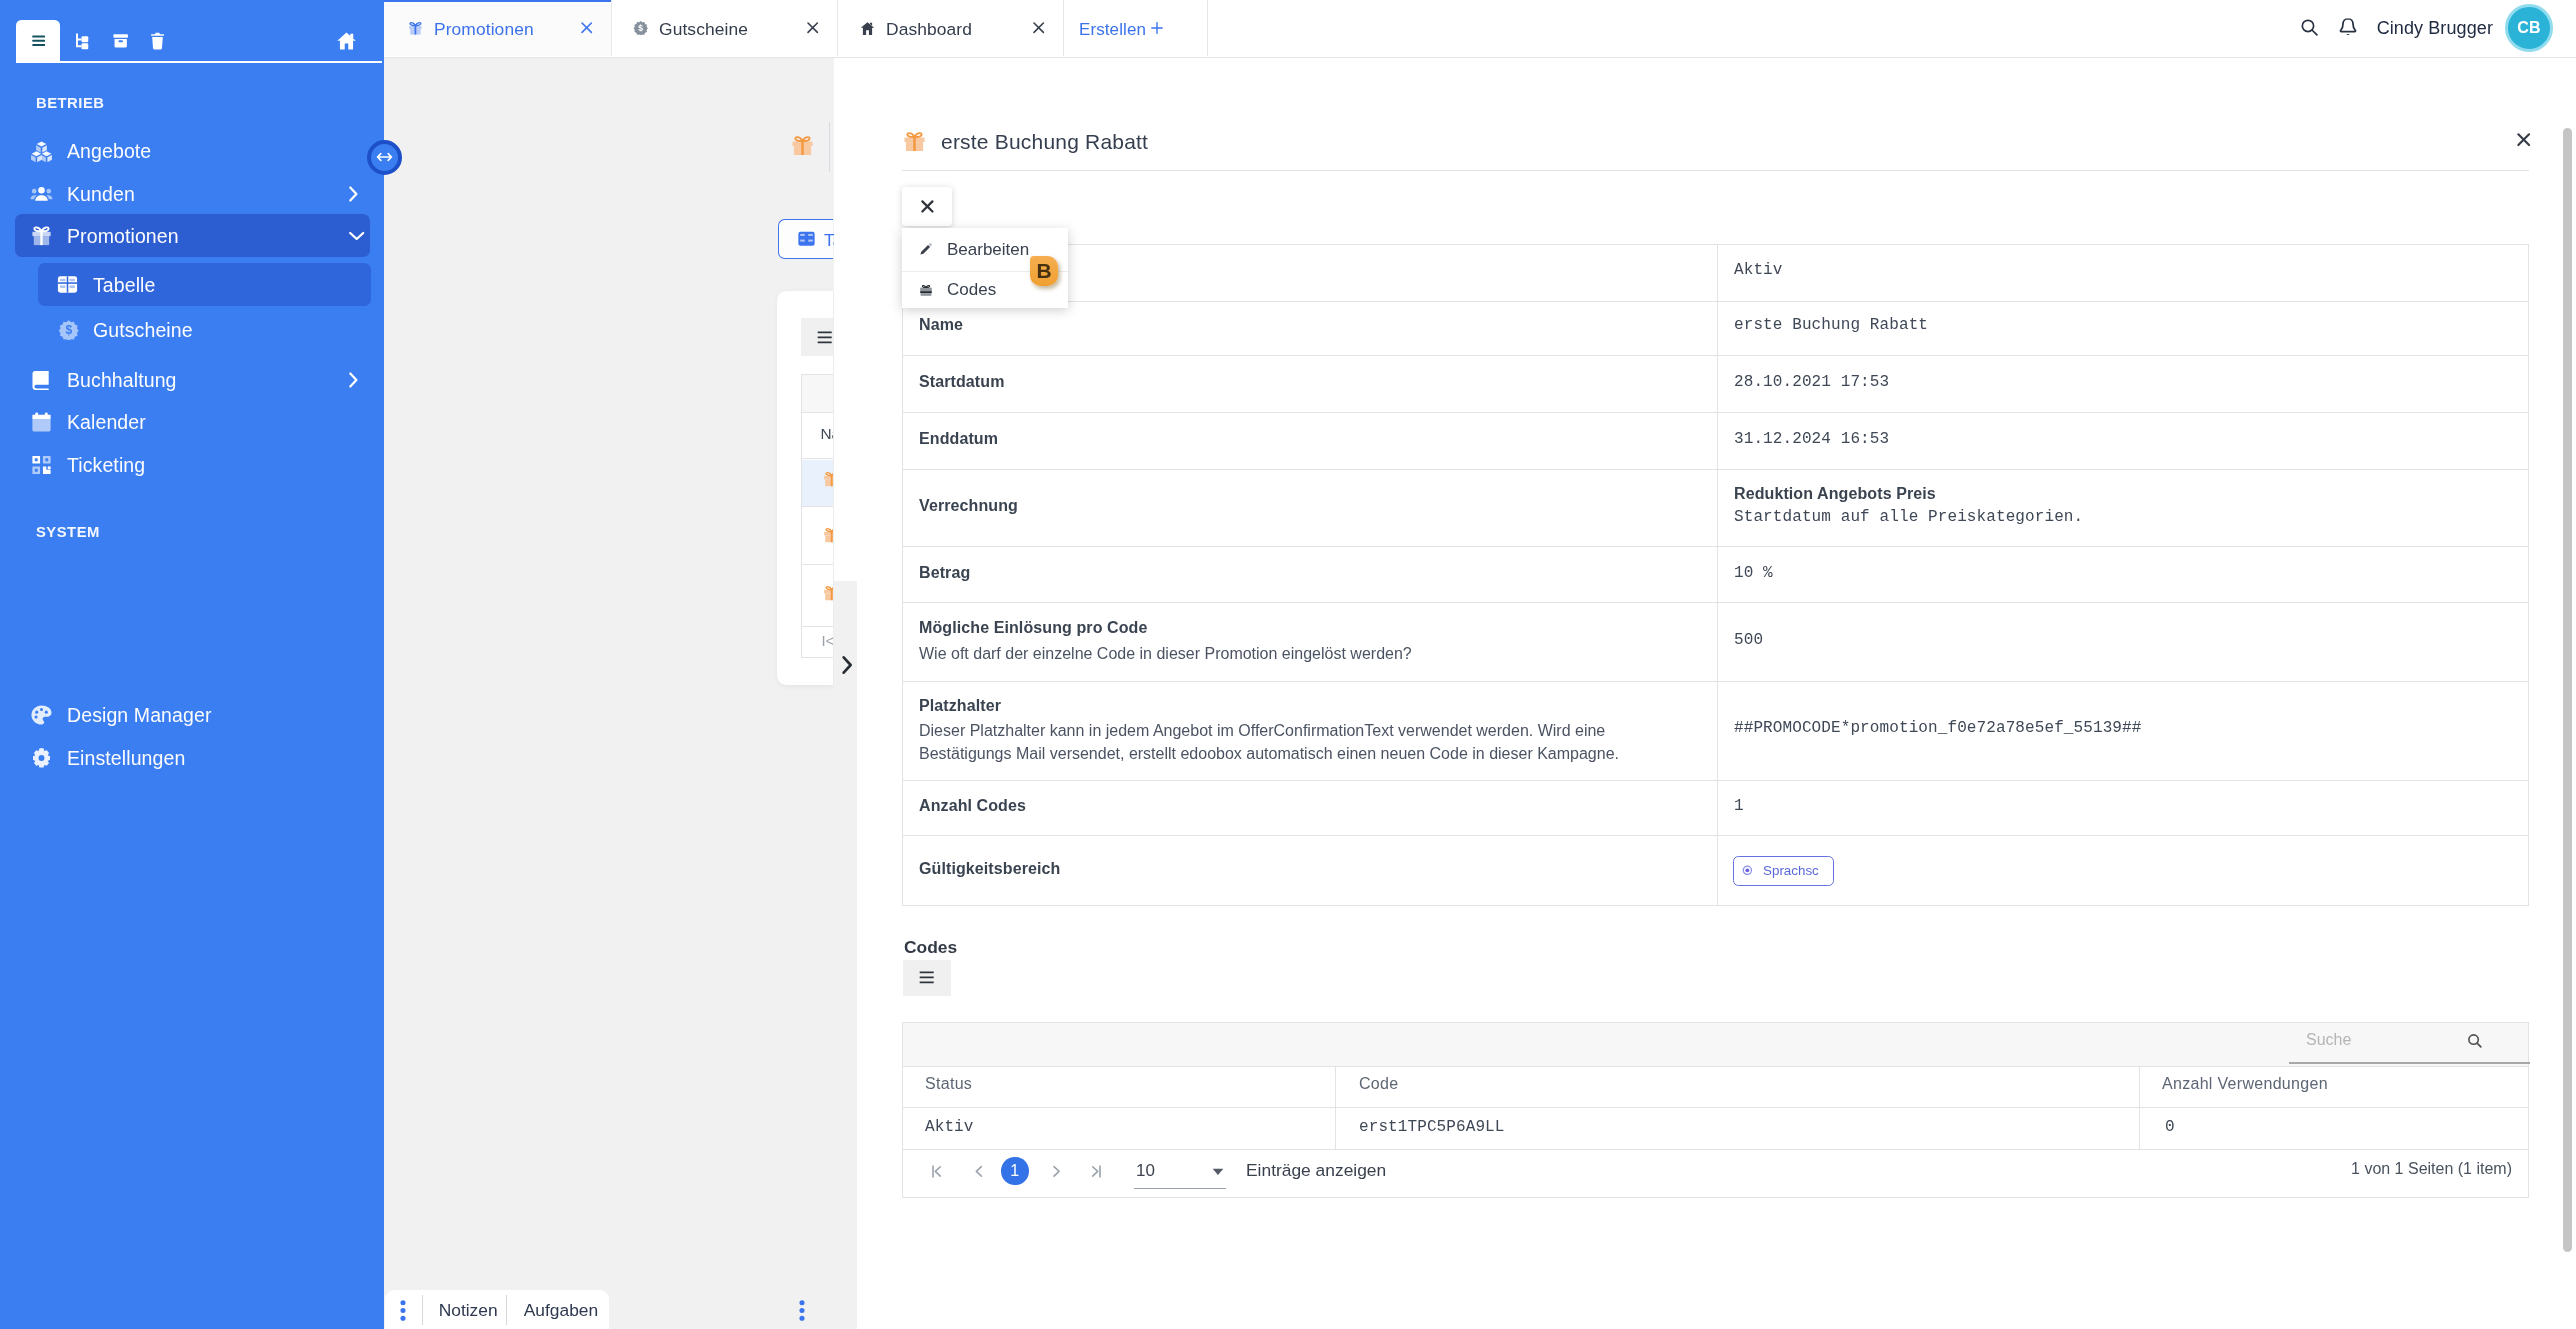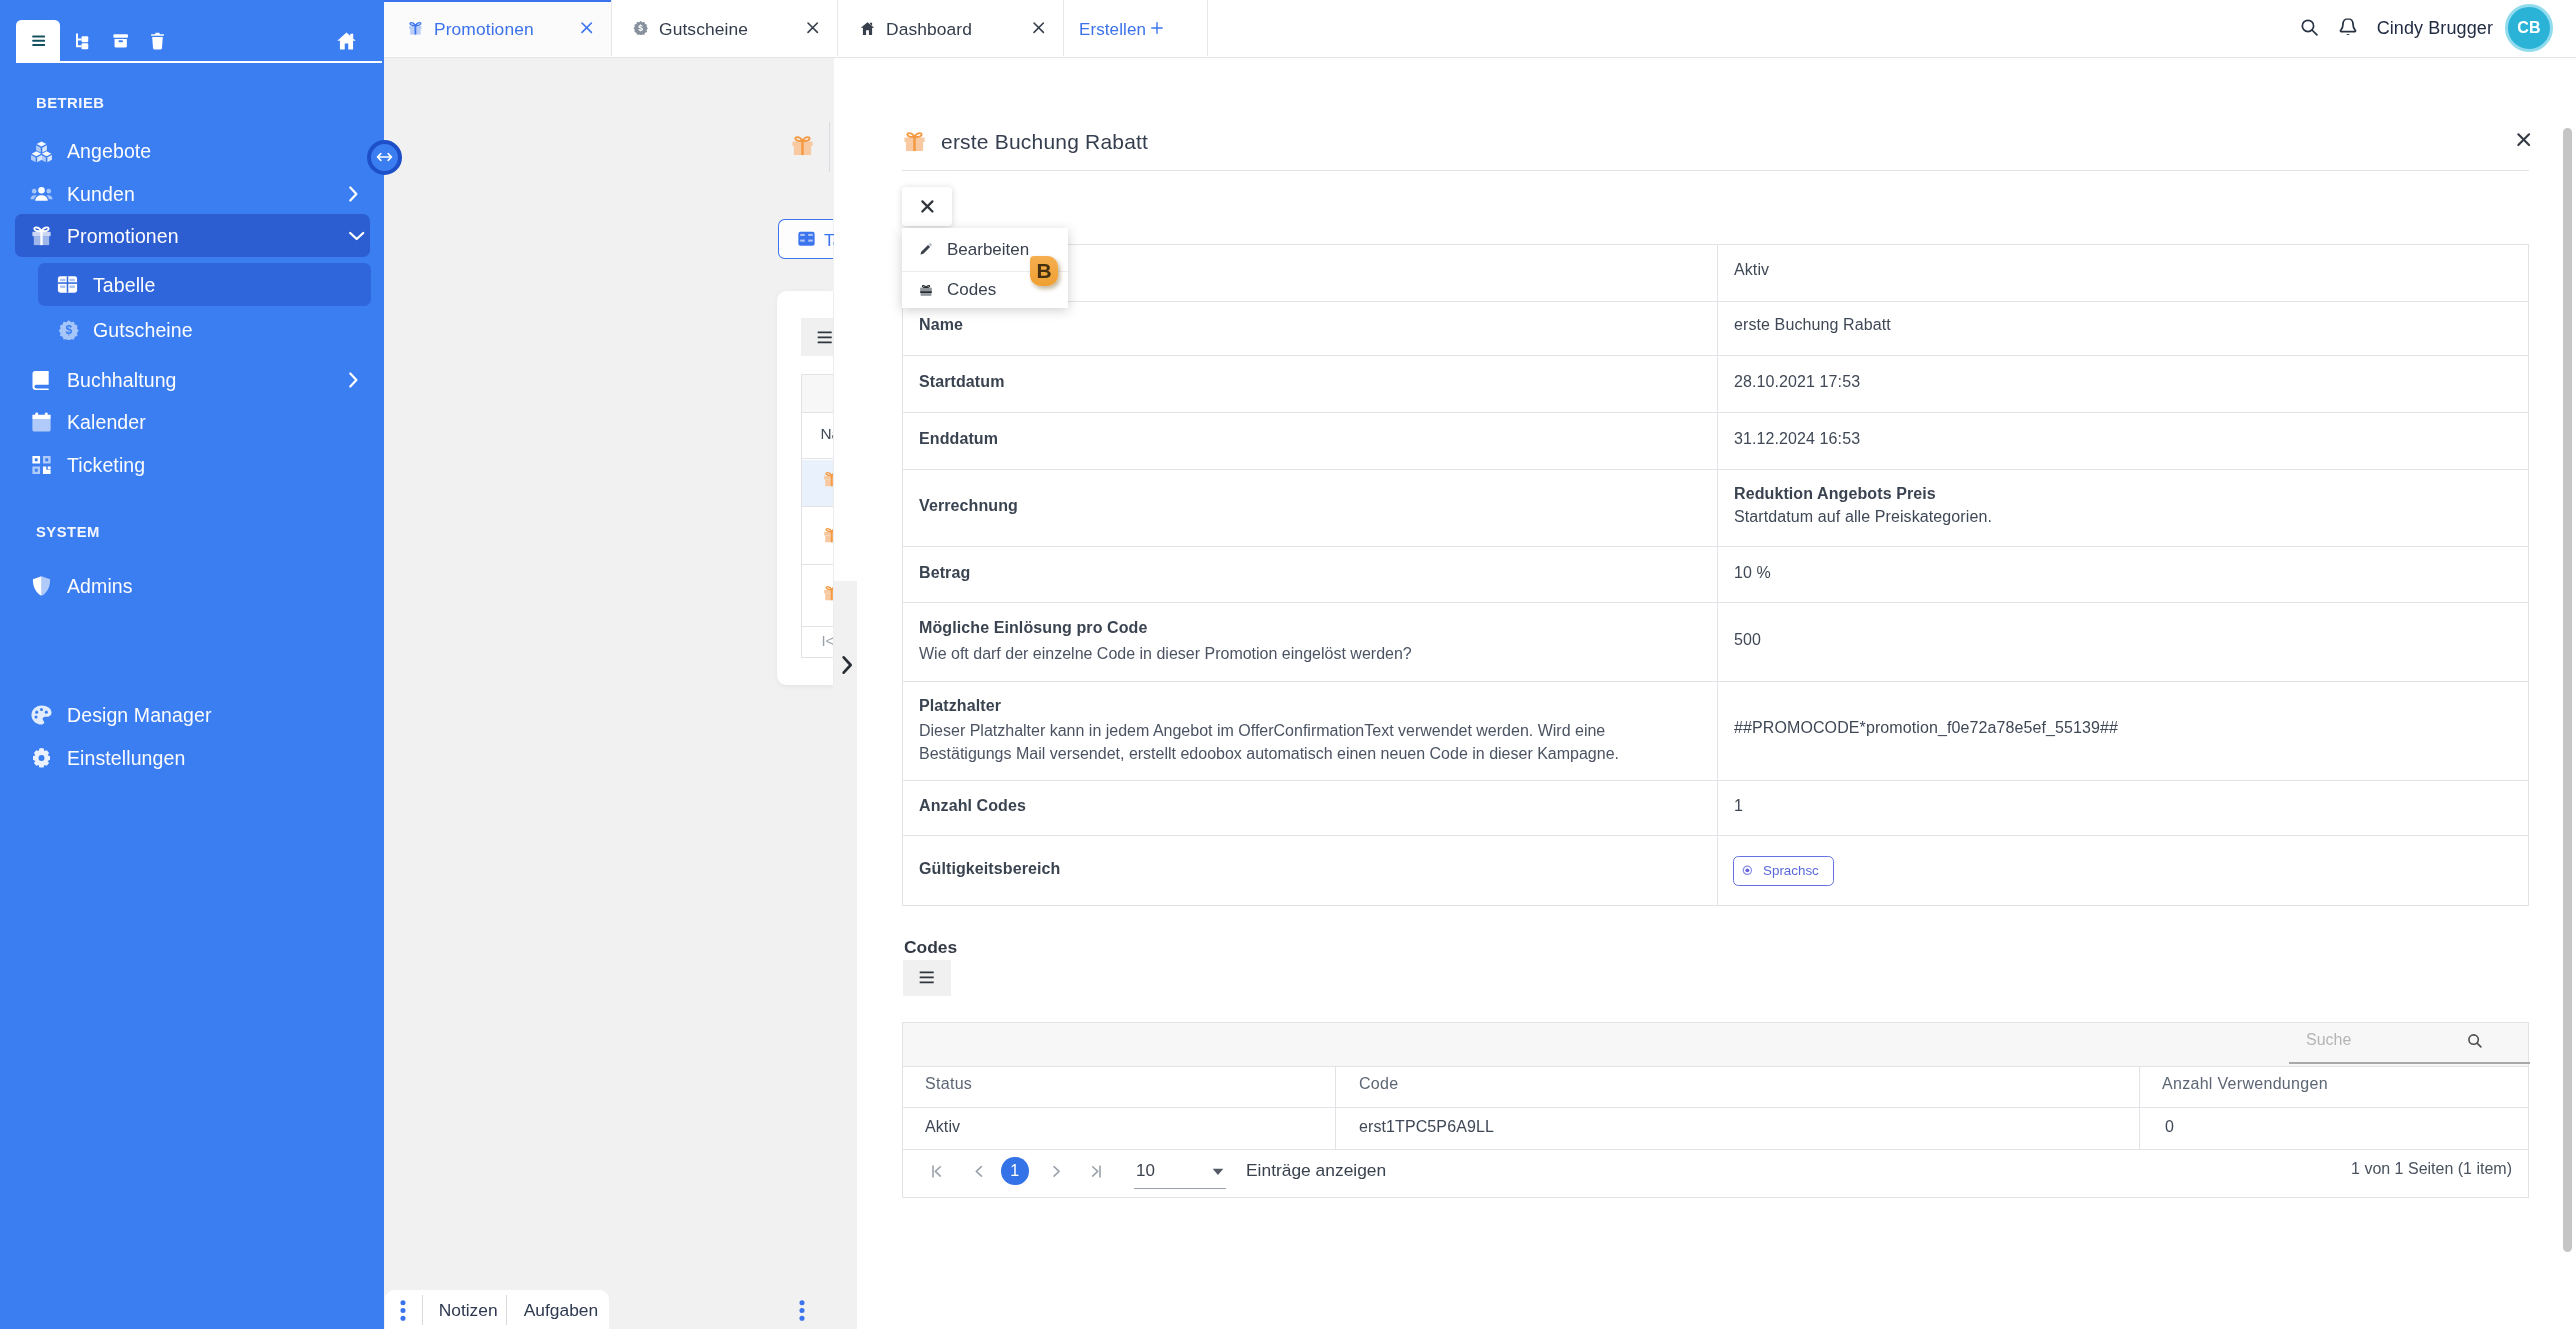--- a/index.html
+++ b/index.html
@@ -29,21 +29,21 @@
 .bgpage { position: absolute; left: 384px; top: 58px; width: 449px; height: 1272px; background: #f2f1f1; }
 
 
 .overlay { position: absolute; left: 834px; top: 58px; width: 1742px; height: 1272px; background: #ffffff; }
 
 
 .hline { position: absolute; background: #e2e3e7; height: 1.3px; }
 .vline { position: absolute; background: #e2e3e7; width: 1.3px; }
 .lbl { font-size: 16px; font-weight: 700; color: #3a4350; letter-spacing: 0.1px; }
 .desc { font-size: 16px; color: #4b5362; line-height: 23px; }
-.val { font-size: 16px; color: #3f4856; letter-spacing: 0.1px; }
+.val { font-size: 16px; color: #3f4856; letter-spacing: 0.1px; font-family: Liberation Mono, monospace; }
 .th { font-size: 16px; color: #5d6674; letter-spacing: 0.3px; }
 </style>
 </head>
 <body>
 <div class="stage">
   <div class="header">
 
     <div class="abs" style="left:384px;top:0;width:227px;height:56px;background:#fbfbfc;border-top:2.7px solid #3b74ee;"></div>
     <svg class="abs" style="left:408px;top:21px" width="14.8" height="14.8" viewBox="0 0 24 24">
       <rect x="2" y="8" width="20" height="5" fill="#b9cdf5"></rect>
@@ -442,27 +442,20 @@
         <path d="M2.5 13.5 H10.5 V21.5 H2.5 Z M5 16 V19 H8 V16 Z" fill-rule="evenodd" opacity="0.6"></path>
         <path d="M13.5 13.5 H17 V17 H21.5 V21.5 H13.5 Z"></path>
             <rect x="18.5" y="13.5" width="3" height="3"></rect>
           </g>
       </svg>
       <div class="mi-label">Ticketing</div>
     </div>
 
     <div class="sec-label" style="top:524px;">SYSTEM</div>
 
-    <div class="menuitem" style="top:564px;">
-      <svg class="mi-icon" viewBox="0 0 24 24">
-        <path d="M12 1.8 L21 5 C21 13.5 17.6 19.6 12 22.2 Z" fill="#ffffff" opacity="0.6"></path>
-        <path d="M12 1.8 L3 5 C3 13.5 6.4 19.6 12 22.2 Z" fill="#ffffff"></path>
-      </svg>
-      <div class="mi-label">Admins</div>
-    </div>
 
 
 
     <div class="menuitem" style="top:693px;">
       <svg class="mi-icon" viewBox="0 0 24 24">
         <path d="M12 2 C6.2 2 1.5 6.5 1.5 12 C1.5 17.5 6.2 22 12 22 C13.8 22 14.8 20.9 14.8 19.6 C14.8 18.9 14.5 18.4 14 17.9 C13.5 17.4 13.2 16.9 13.2 16.2 C13.2 14.9 14.3 13.9 15.6 13.9 H18 C20.5 13.9 22.5 11.9 22.5 9.4 C22.5 5.2 17.8 2 12 2 Z" fill="#ffffff" opacity="0.85"></path>
         <g fill="#3b7ef2">
             <circle cx="7" cy="9" r="1.6"></circle>
             <circle cx="12" cy="6.3" r="1.6"></circle>
             <circle cx="17" cy="9" r="1.6"></circle>

